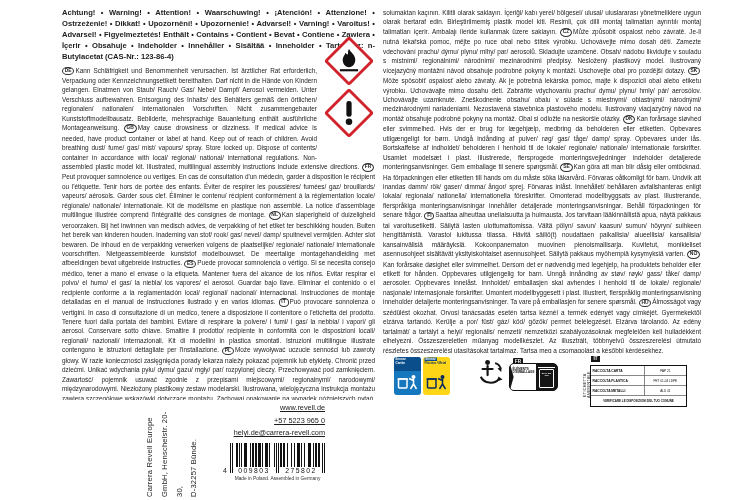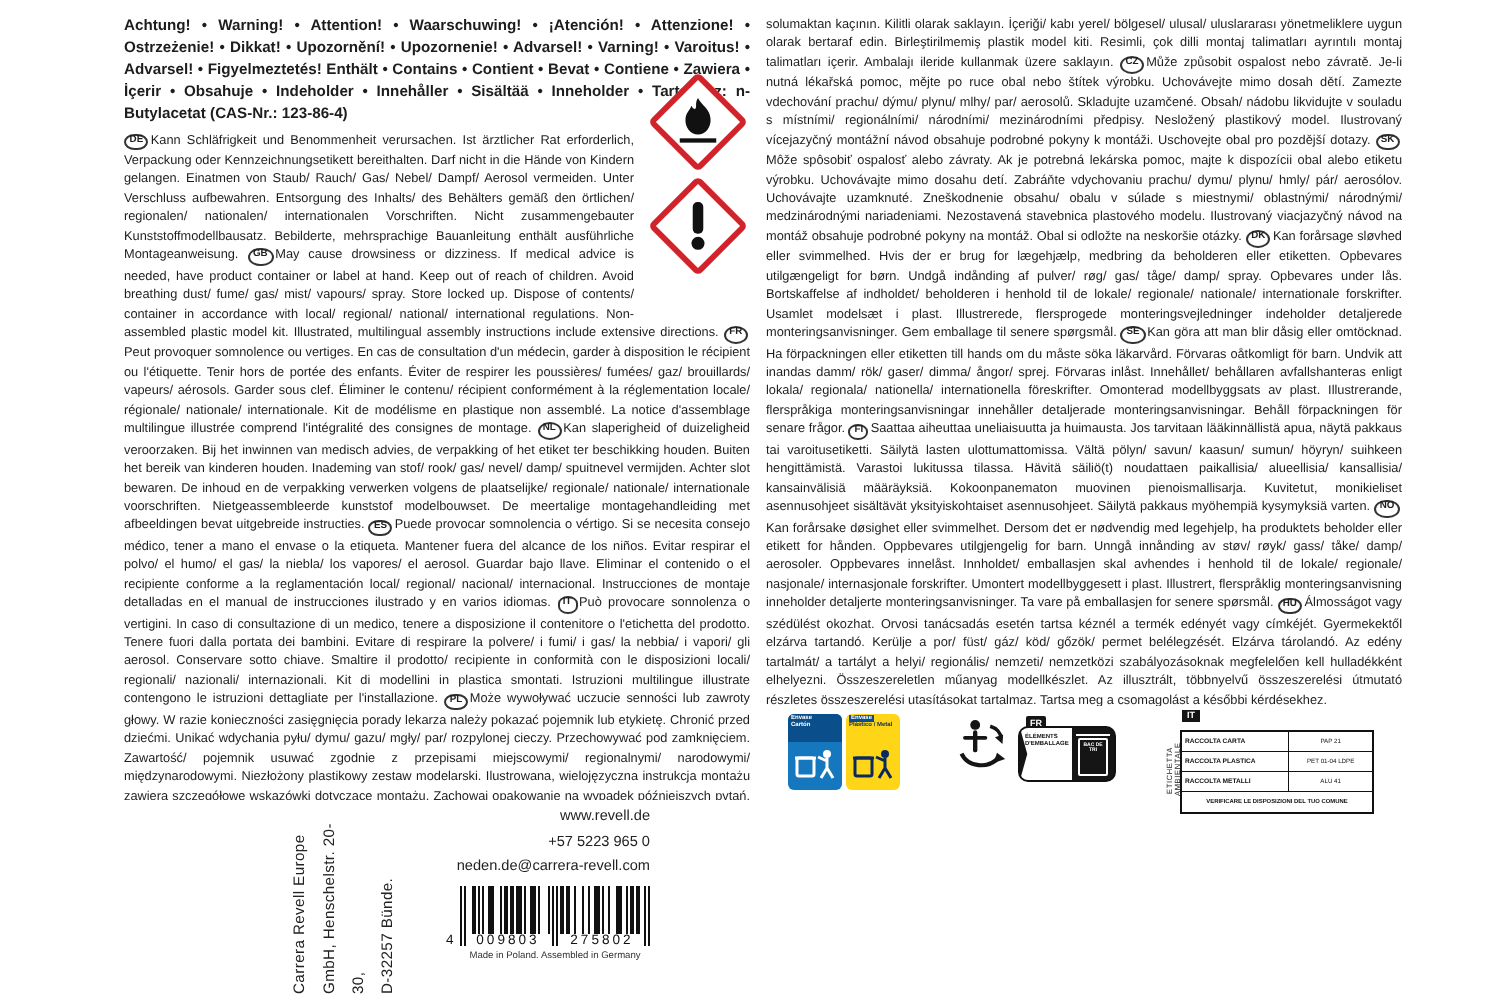--- a/index.html
+++ b/index.html
@@ -17,21 +17,21 @@
             font-size:4.9px;line-height:6.4px;font-weight:bold;position:relative;top:-0.8px;margin-right:1px;}
 
   
   .pictos{position:absolute;left:323px;top:37px;width:52px;display:flex;flex-direction:column;gap:4px;align-items:center;}
 
   
   .company{position:absolute;left:143px;top:402px;display:flex;}
   .addr{display:flex;height:95px;}
   .addr span{writing-mode:vertical-rl;transform:rotate(180deg);font-size:7.6px;line-height:14.5px;
              letter-spacing:0.2px;color:#222;}
-  .contact-wrap{margin-left:14px;width:110px;}
+  .contact-wrap{margin-left:14px;width:110px;text-decoration:underline;}
   .contact{text-align:right;font-size:7.3px;line-height:12.5px;color:#222;}
   .bc-wrap{position:relative;width:95px;margin:3px 0 0 auto;height:40px;}
   .bc-bars{position:absolute;top:0;left:0;font-size:0;white-space:nowrap;}
   .bc-bars i{display:inline-block;width:1px;height:24px;vertical-align:top;}
   .bc-bars i.b{background:#111;}
   .bc-bars i.g{height:30px;}
   .bc-digits span{position:absolute;top:24px;font-size:6.8px;color:#111;}
   .bc-d0{left:-7px;}
   .bc-d1{left:3px;width:42px;text-align:center;letter-spacing:1.5px;}
   .bc-d2{left:50px;width:42px;text-align:center;letter-spacing:1.5px;}
@@ -116,21 +116,21 @@
   <div class="company">
     <div class="addr">
       <span>Carrera Revell Europe</span>
       <span>GmbH, Henschelstr. 20-30,</span>
       <span>D-32257 Bünde.</span>
     </div>
     <div class="contact-wrap">
       <div class="contact">
         <div>www.revell.de</div>
         <div>+57 5223 965 0</div>
-        <div>neden.de@carrera-revell.com</div>
+        <div>helyi.de@carrera-revell.com</div>
       </div>
       <div class="bc-wrap">
         <div class="bc-bars" id="bc-bars"><i class="b g"></i><i class=" g"></i><i class="b g"></i><i class=""></i><i class=""></i><i class=""></i><i class="b"></i><i class="b"></i><i class=""></i><i class="b"></i><i class=""></i><i class="b"></i><i class=""></i><i class=""></i><i class="b"></i><i class="b"></i><i class="b"></i><i class=""></i><i class=""></i><i class=""></i><i class="b"></i><i class=""></i><i class="b"></i><i class="b"></i><i class=""></i><i class="b"></i><i class="b"></i><i class=""></i><i class="b"></i><i class="b"></i><i class="b"></i><i class=""></i><i class="b"></i><i class=""></i><i class=""></i><i class="b"></i><i class="b"></i><i class="b"></i><i class=""></i><i class="b"></i><i class=""></i><i class=""></i><i class=""></i><i class=""></i><i class="b"></i><i class=" g"></i><i class="b g"></i><i class=" g"></i><i class="b g"></i><i class=" g"></i><i class="b"></i><i class="b"></i><i class=""></i><i class="b"></i><i class="b"></i><i class=""></i><i class=""></i><i class="b"></i><i class=""></i><i class=""></i><i class=""></i><i class="b"></i><i class=""></i><i class=""></i><i class="b"></i><i class=""></i><i class=""></i><i class="b"></i><i class="b"></i><i class="b"></i><i class=""></i><i class="b"></i><i class=""></i><i class=""></i><i class="b"></i><i class=""></i><i class=""></i><i class=""></i><i class="b"></i><i class="b"></i><i class="b"></i><i class=""></i><i class=""></i><i class="b"></i><i class=""></i><i class="b"></i><i class="b"></i><i class=""></i><i class="b"></i><i class="b"></i><i class=""></i><i class=""></i><i class="b g"></i><i class=" g"></i><i class="b g"></i></div>
         <div class="bc-digits" id="bc-digits">
             <span class="bc-d0">4</span>
             <span class="bc-d1">009803</span>
             <span class="bc-d2">275802</span>
           </div>
         <div class="made-in">Made in Poland. Assembled in Germany</div>
       </div>

